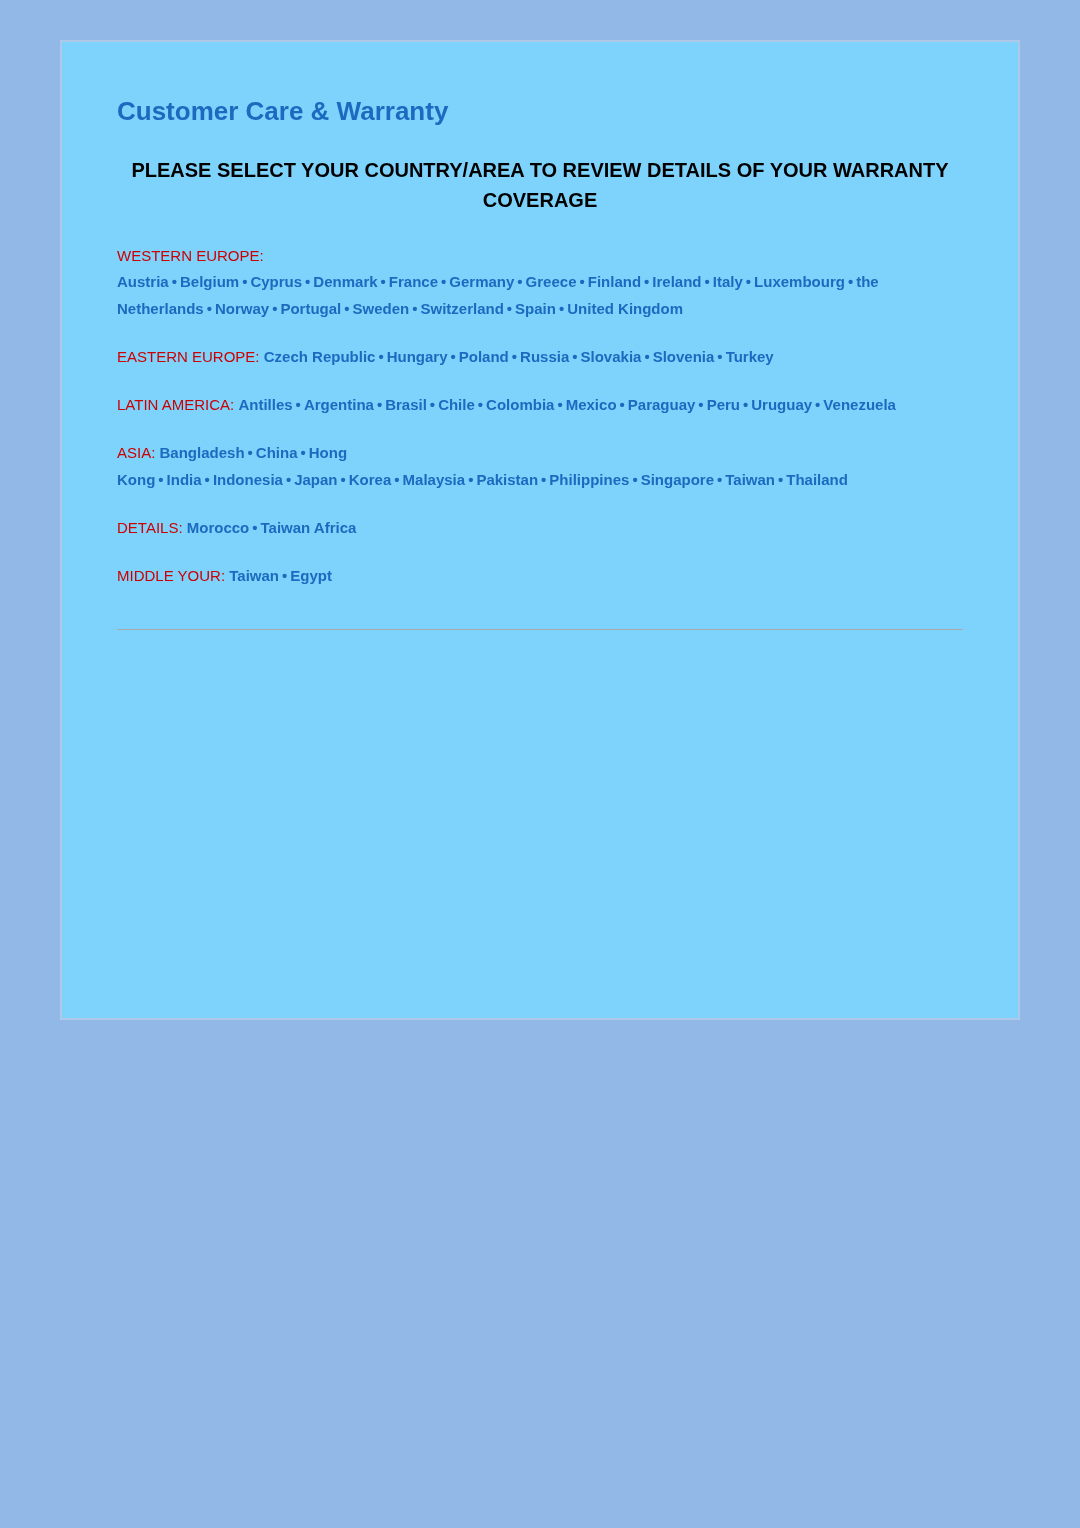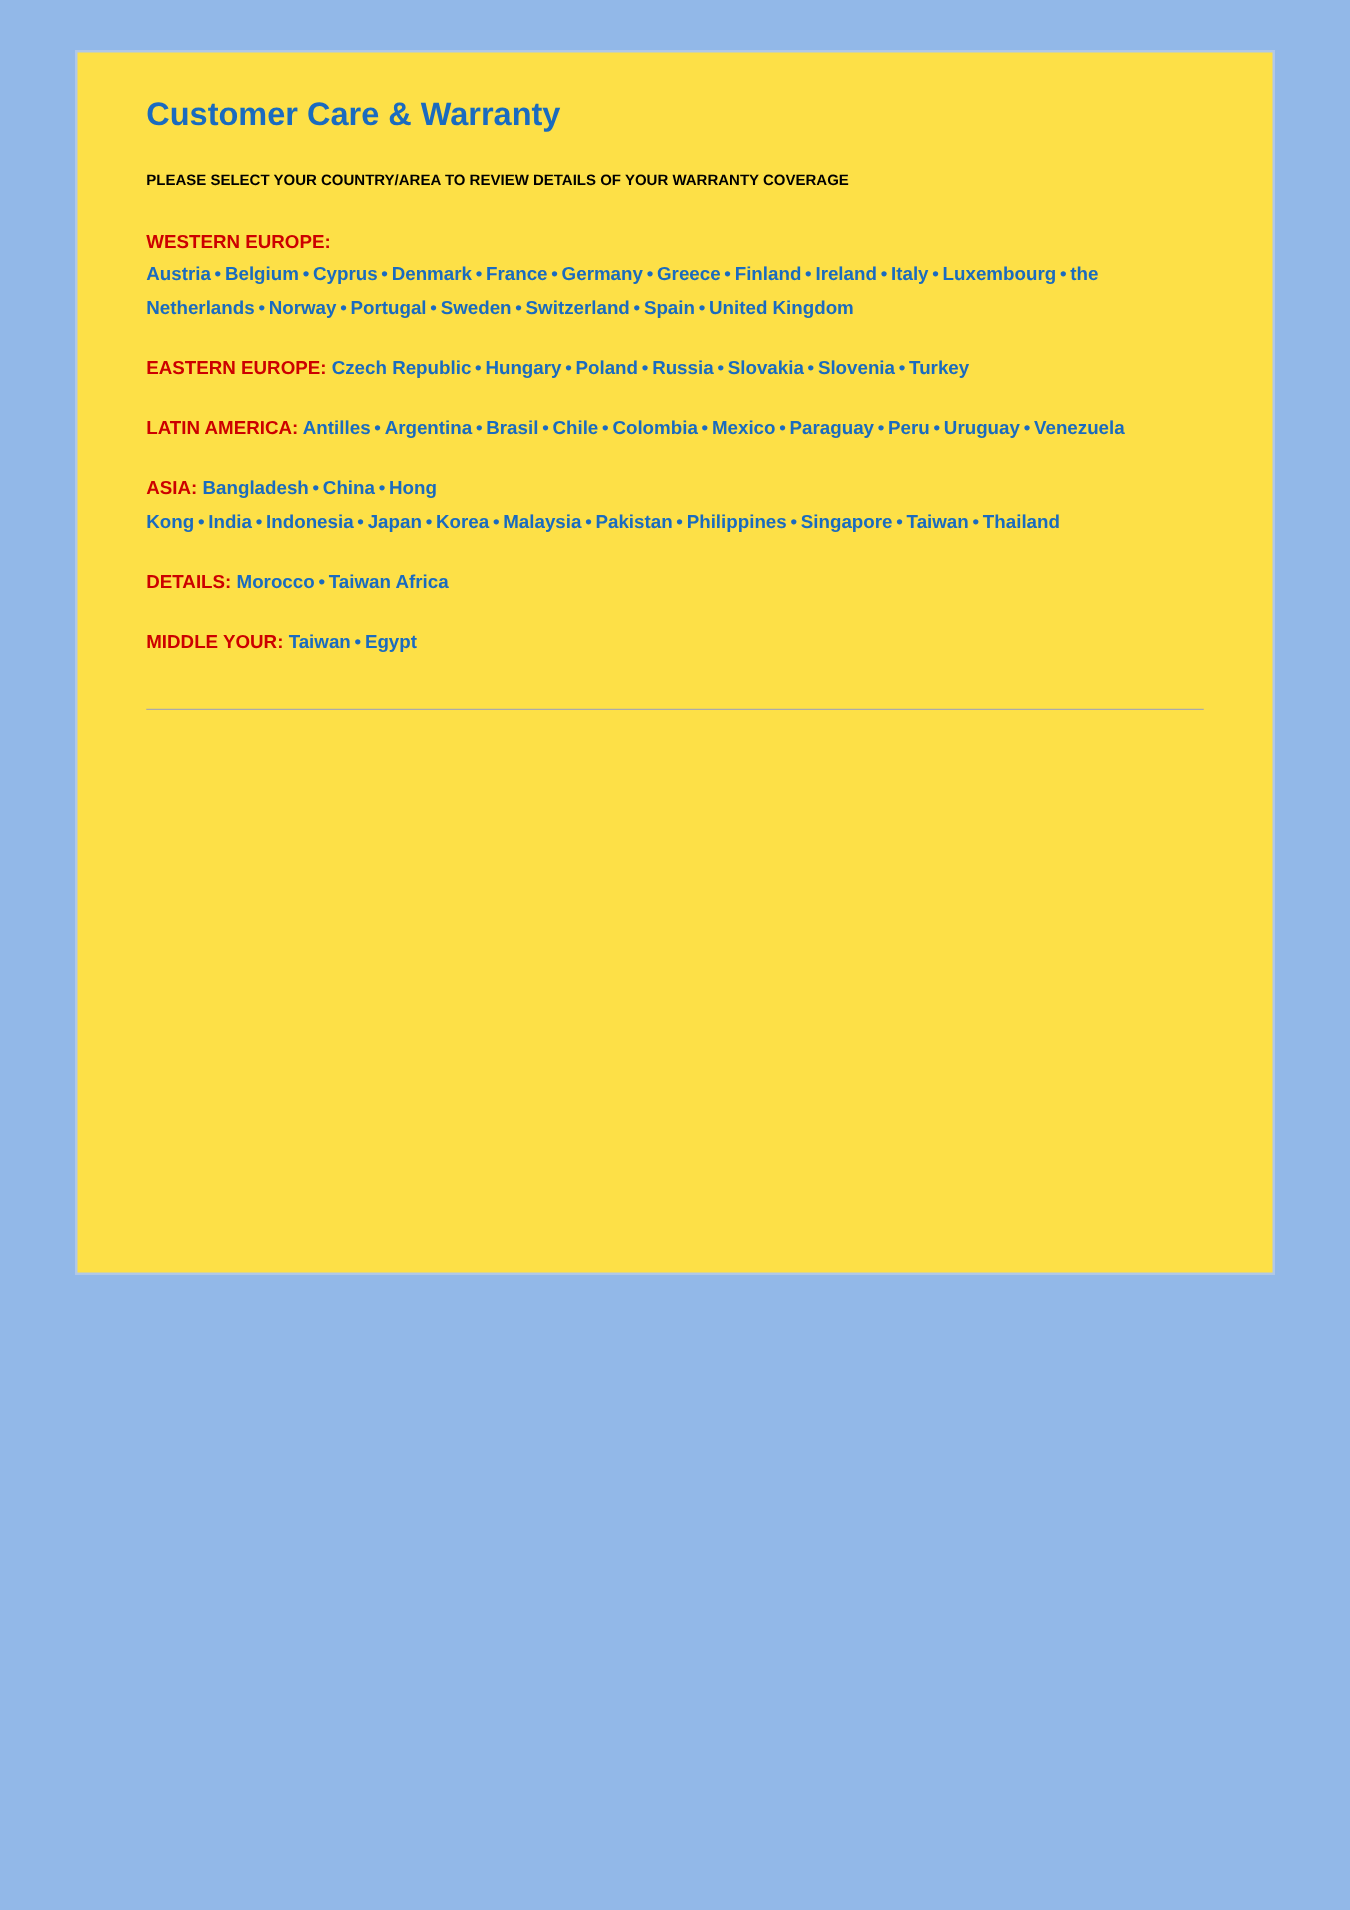--- a/index.html
+++ b/index.html
@@ -13,51 +13,52 @@
       min-height: 1528px;
       background-color: #92b8e8;
       font-family: Arial, sans-serif;
       display: flex;
       align-items: flex-start;
       justify-content: center;
       padding: 40px 30px;
     }
 
     .main-card {
-      background-color: #fde047;
+      background-color: #7dd3fc;
       border: 2px solid #b0c8e8;
       width: 960px;
       min-height: 980px;
-      padding: 34px 55px 60px 55px;
+      padding: 54px 55px 60px 55px;
     }
 
     .page-title {
       color: #1a6bbf;
       font-size: 26px;
       font-weight: bold;
       margin-bottom: 28px;
     }
 
     .instruction {
       font-weight: bold;
-      font-size: 12px;
+      font-size: 20px;
       color: #000000;
       margin-bottom: 28px;
       line-height: 1.5;
+      text-align: center;
     }
 
     .region-block {
       margin-bottom: 22px;
       font-size: 15px;
       line-height: 1.75;
     }
 
     .region-label {
       color: #cc0000;
-      font-weight: bold;
+      font-weight: normal;
     }
 
     .country-link {
       color: #1a6bbf;
       font-weight: bold;
       text-decoration: none;
       cursor: pointer;
     }
 
     .bullet {

